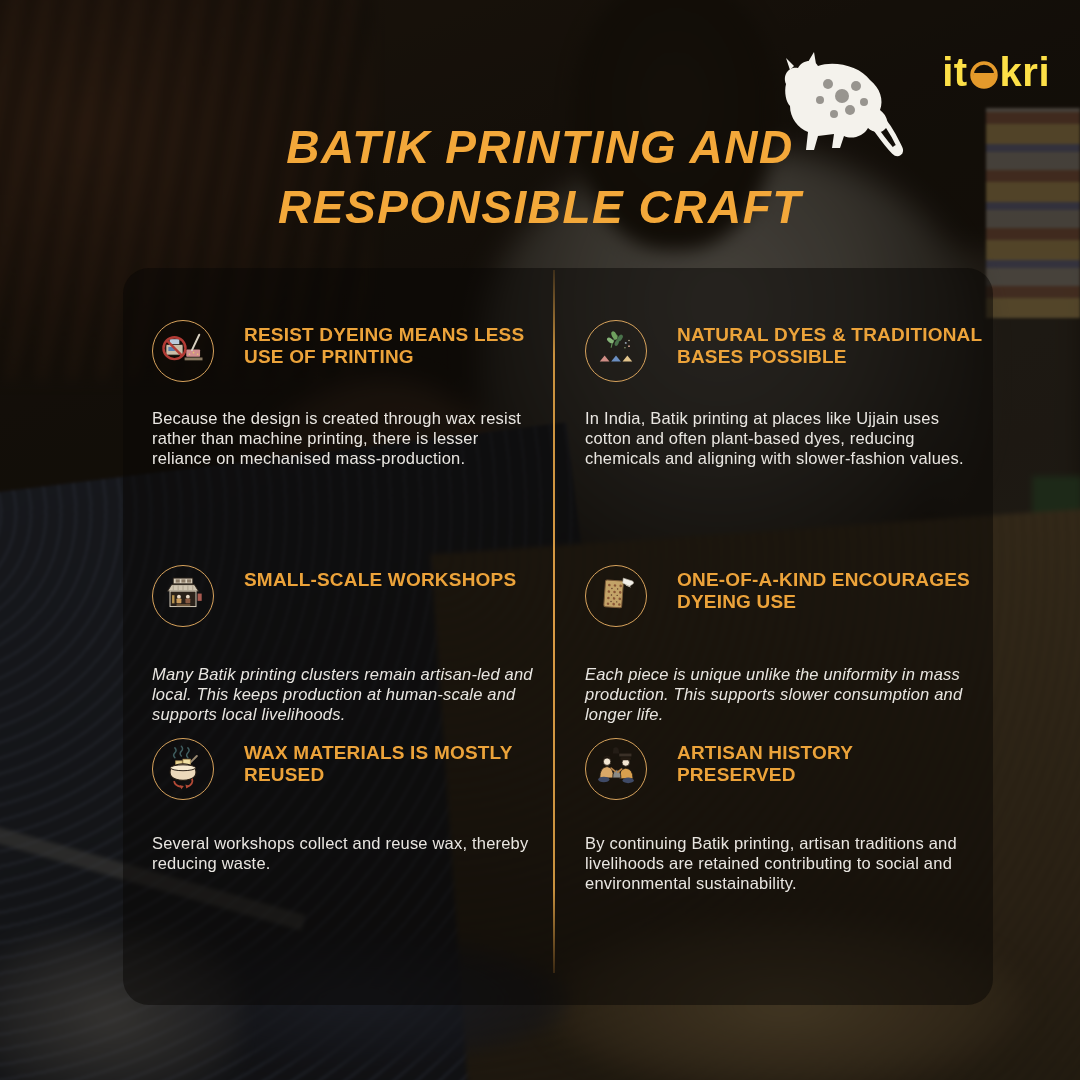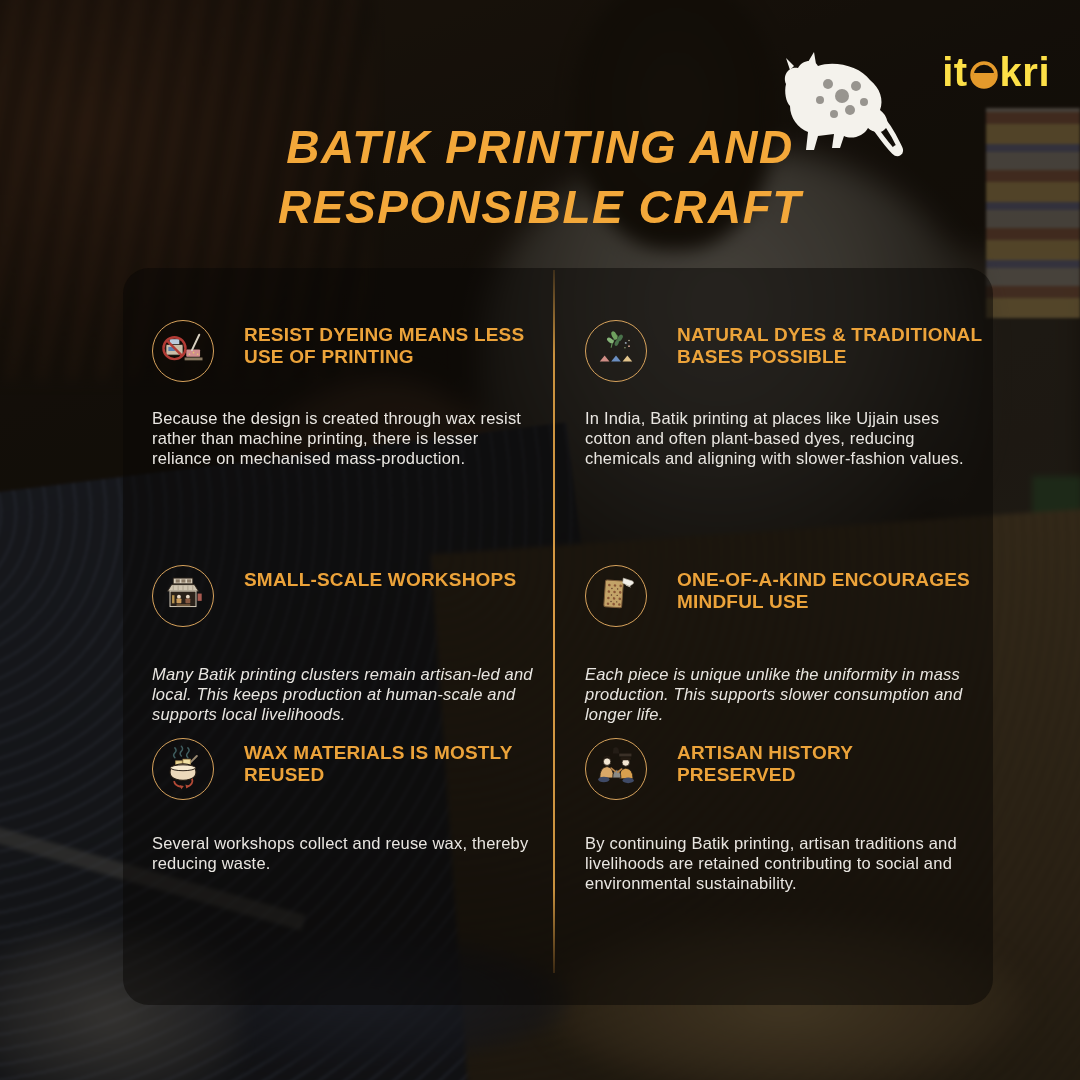--- a/index.html
+++ b/index.html
@@ -239,21 +239,21 @@
                 <circle cx="26.5" cy="39" r=".9"></circle>
                   <circle cx="33.5" cy="39" r=".9"></circle>
               </g>
             </g>
             <path d="M41,10 l11,3.5 c2,.7 2,3 .3,4 l-4,2.5 l-8,-4 z" fill="#f2efe8" stroke="#c9c2b4" stroke-width=".8"></path>
             <path d="M44,18.5 l6,2.5" stroke="#c9c2b4" stroke-width="1.2" fill="none"></path>
           </svg>
         </div>
         <h3 class="sec-title">
           <span class="tl">ONE-OF-A-KIND ENCOURAGES</span>
-          <span class="tl">MINDFUL USE</span>
+          <span class="tl">DYEING USE</span>
         </h3>
       </div>
       <p class="sec-body">Each piece is unique unlike the uniformity in mass production. This supports slower consumption and longer life.</p>
     </div>
 
     <div class="section c1 r3">
       <div class="sec-head">
         <div class="icon-circle">
           <svg width="52" height="52" viewBox="0 0 64 64">
             <path d="M22,6 q3,3 0,6 q-3,3 0,6" fill="none" stroke="#3f5e60" stroke-width="1.8" stroke-linecap="round"></path>

